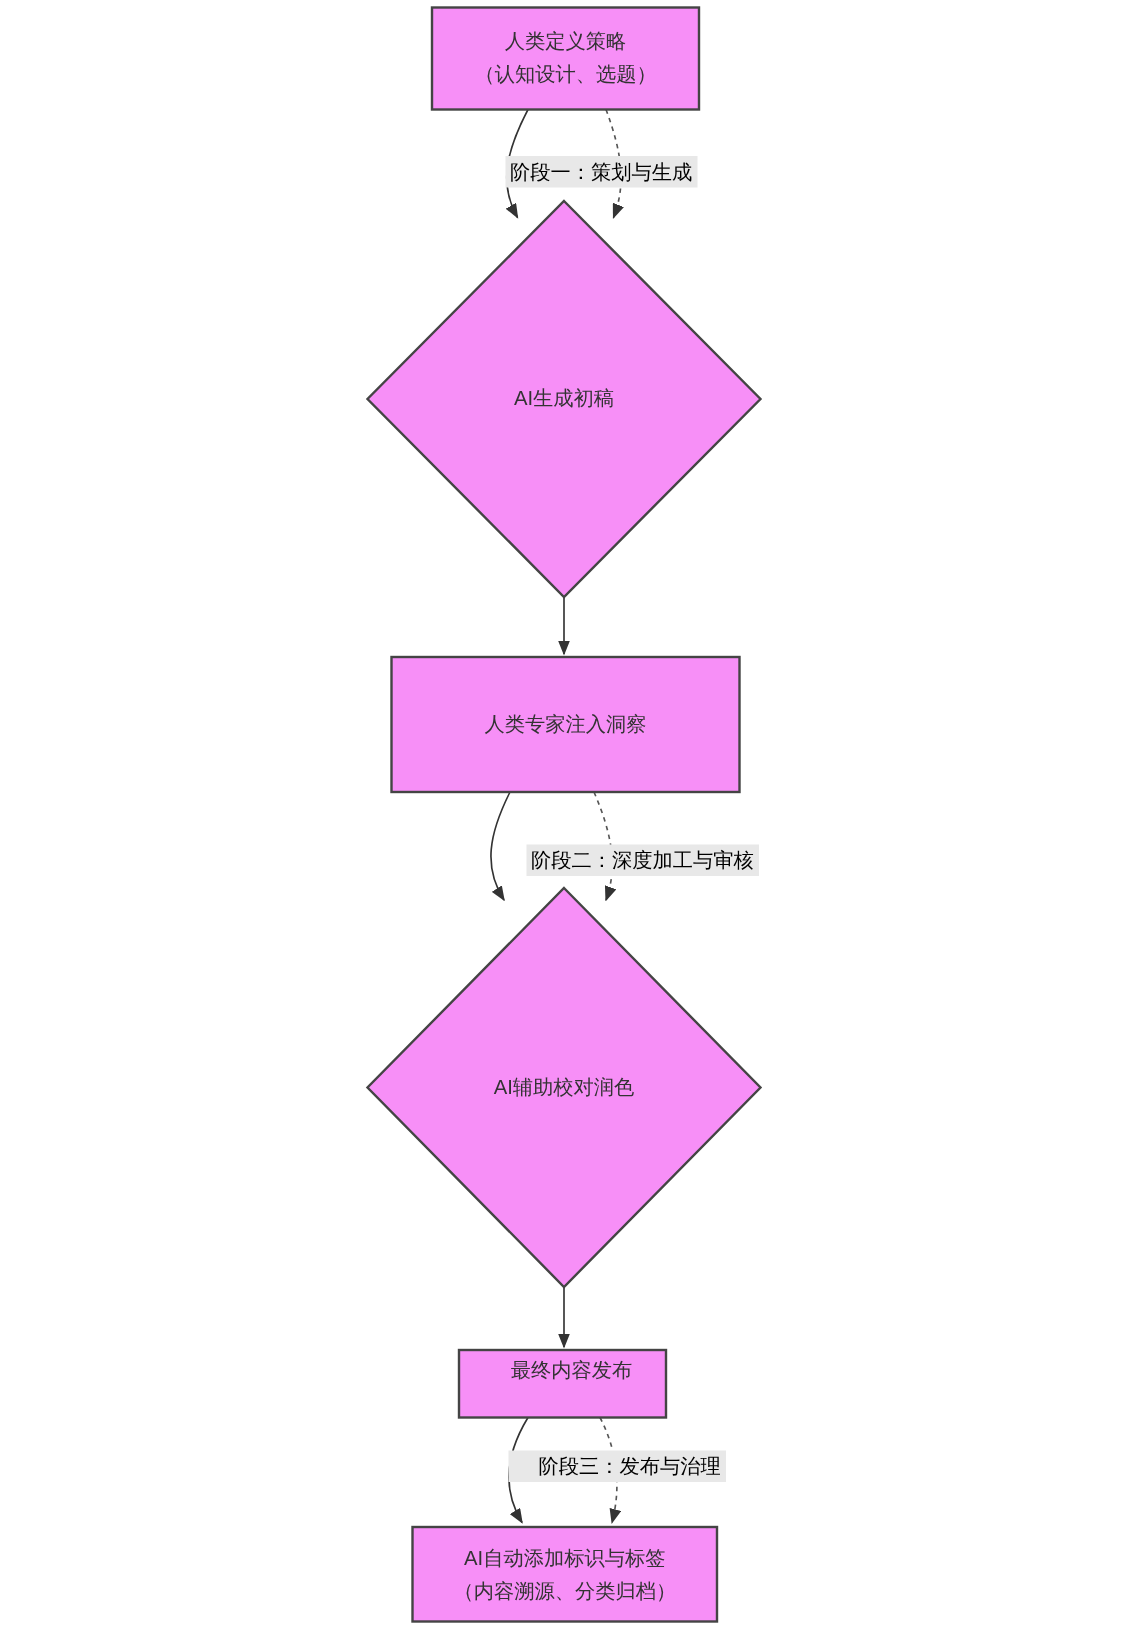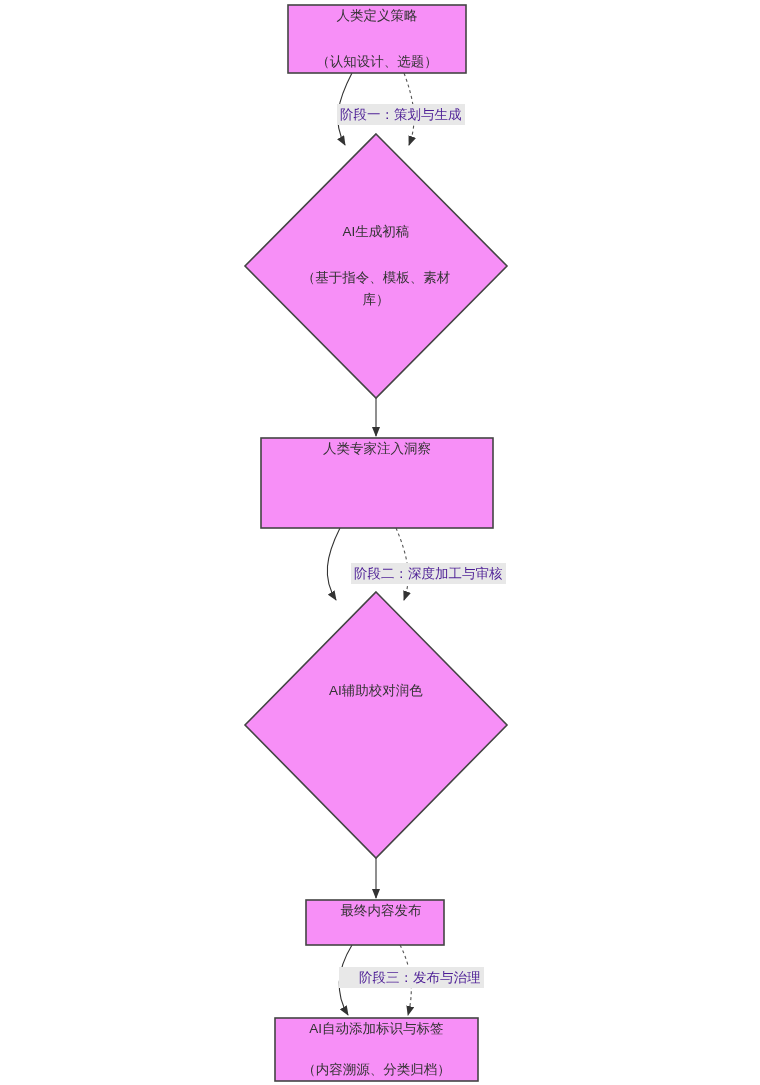--- a/index.html
+++ b/index.html
@@ -19,32 +19,32 @@
     left: 0;
     top: 0;
     width: 760px;
     height: 1085px;
   }
   .node-label {
     position: absolute;
     display: flex;
     flex-direction: column;
     align-items: center;
-    justify-content: space-between;
+    justify-content: center;
     text-align: center;
     color: #333333;
     font-size: 13.5px;
     line-height: 22px;
     pointer-events: none;
     white-space: pre-line;
   }
   .edge-label {
     position: absolute;
     background: #e8e8e8;
-    color: #4c1d95;
+    color: #000000;
     font-size: 13.5px;
     line-height: 19px;
     padding: 1px 3px;
     white-space: nowrap;
   }
 </style>
 </head>
 <body>
 
 <svg id="flow-canvas" viewBox="0 0 760 1085" xmlns="http://www.w3.org/2000/svg">
@@ -90,22 +90,20 @@
   <rect x="275" y="1018" width="203" height="63" fill="#f78ff7" stroke="#444444" stroke-width="1.6"></rect>
 </svg>
 
 <div class="node-label" style="left:288px; top:5px; width:178px; height:68px;">
   <span>人类定义策略</span>
   <span>（认知设计、选题）</span>
 </div>
 
 <div class="node-label" style="left:246px; top:221px; width:260px; height:90px;">
   <span>AI生成初稿</span>
-  <span>（基于指令、模板、素材
-库）</span>
 </div>
 
 <div class="node-label" style="left:261px; top:438px; width:232px; height:90px;">
   <span>人类专家注入洞察</span>
 </div>
 
 <div class="node-label" style="left:246px; top:680px; width:260px; height:90px;">
   <span>AI辅助校对润色</span>
 </div>
 

